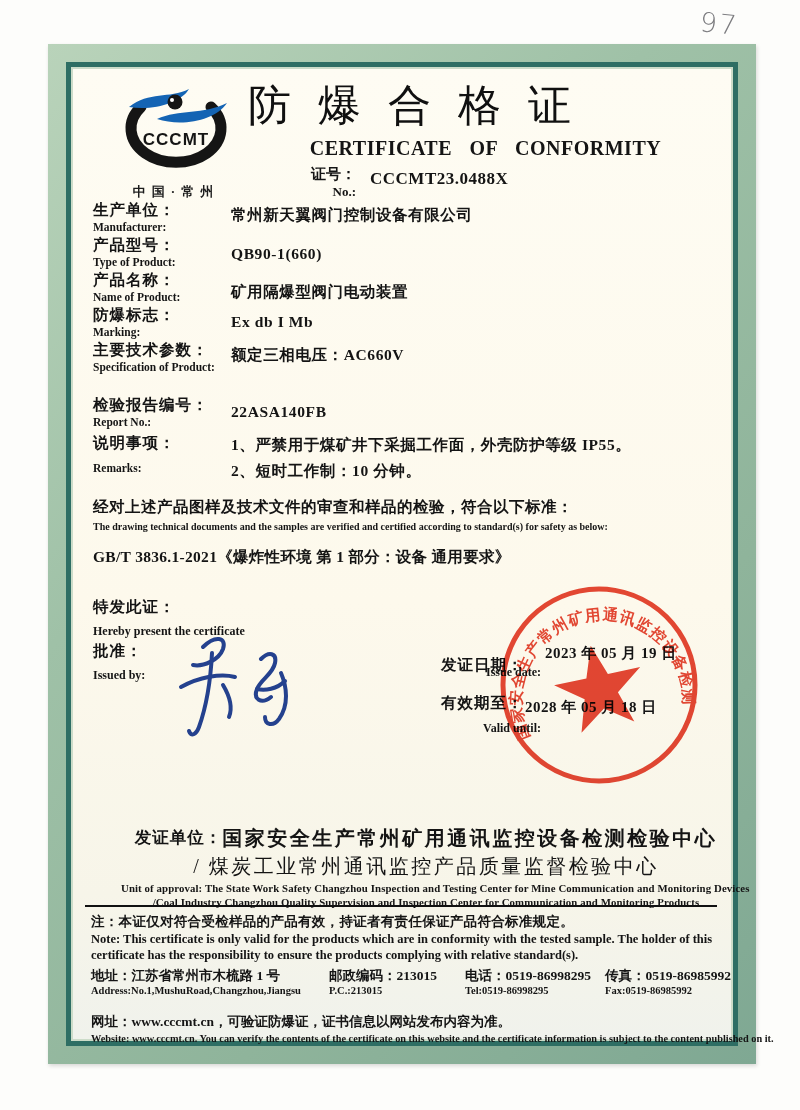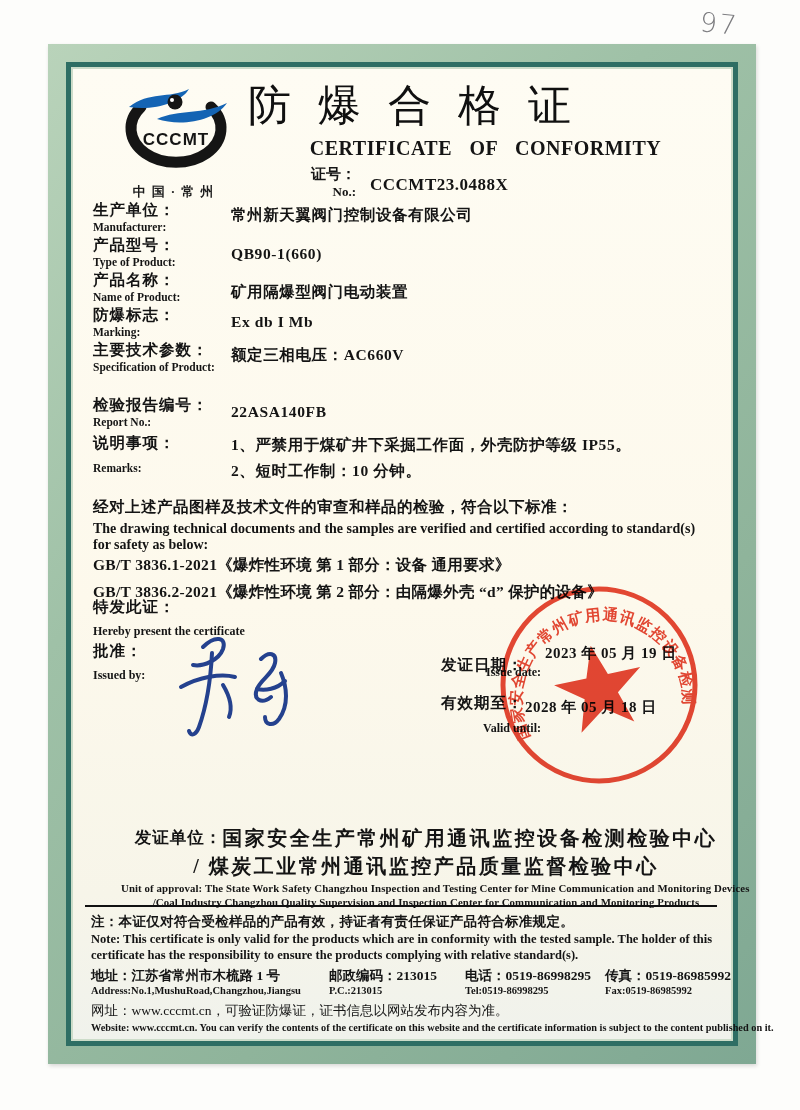--- a/index.html
+++ b/index.html
@@ -32,67 +32,67 @@
   .logo-wrap { position:absolute; left:28px; top:16px; width:150px; text-align:center; }
   .logo-sub { font-size:13px; font-weight:bold; letter-spacing:6px; color:#1c1c1c; margin-top:2px; }
   .title-cn {
     position:absolute; left:175px; top:8px; width:475px; 
     font-size:43px; letter-spacing:27px; color:#101010; white-space:nowrap;
   }
   .title-en {
     position:absolute; left:175px; top:68px; width:475px; text-align:center;
     font-size:20px; font-weight:bold; word-spacing:12px; letter-spacing:.5px;
   }
-  .certno { position:absolute; left:238px; top:96px; display:flex; align-items:center; }
+  .certno { position:absolute; left:238px; top:96px; display:flex; }
   .certno-labels { text-align:right; }
   .certno-cn { font-size:15px; font-weight:bold; }
   .certno-en { font-size:13px; font-weight:bold; }
   .certno-val { font-size:17px; font-weight:bold; margin-left:14px; letter-spacing:.5px; padding-top:4px; }
   
   .frow { position:absolute; left:0; width:100%; }
   .flabel { position:absolute; left:20px; }
   .flabel .cn { font-size:15.5px; font-weight:bold; letter-spacing:1px; white-space:nowrap; }
   .flabel .en { font-size:11.5px; font-weight:bold; white-space:nowrap; }
   .fvalue { position:absolute; left:158px; top:5px; font-size:15.5px; font-weight:bold; letter-spacing:.6px; white-space:nowrap; }
   .fvalue2 { position:absolute; left:158px; top:28px; font-size:15.5px; font-weight:bold; letter-spacing:.6px; white-space:nowrap; }
   
   .standards { position:absolute; left:20px; top:428px; width:620px; }
   .std-cn { font-size:15.5px; font-weight:bold; letter-spacing:.5px; margin-bottom:3px; }
-  .std-en { font-size:14px; font-weight:bold; margin-bottom:2px; }
+  .std-en { font-size:10px; font-weight:bold; margin-bottom:15px; }
   .std-item { font-size:15.5px; font-weight:bold; letter-spacing:.3px; margin-bottom:6px; }
   
   .present { position:absolute; left:20px; top:528px; }
   .present .cn { font-size:15.5px; font-weight:bold; letter-spacing:1px; }
   .present .en { font-size:12px; font-weight:bold; margin-top:6px;text-align:center; }
   .approve { position:absolute; left:20px; top:572px; }
   .signature { position:absolute; left:92px; top:560px; }
   .d-label-cn { position:absolute; font-size:15.5px; font-weight:bold; letter-spacing:1px; }
   .d-label-en { position:absolute; font-size:12px; font-weight:bold; text-align:right; width:100px; }
   .d-value { position:absolute; font-size:15px; font-weight:bold; letter-spacing:.5px; white-space:nowrap; }
   .stamp {
     position:absolute; left:424px; top:514px; width:204px; height:204px;
     transform:rotate(-12deg); mix-blend-mode:multiply; opacity:.93;
   }
   
   .approval { position:absolute; left:0; top:756px; width:100%; text-align:center;padding-left:48px; }
   .appr-row1 { white-space:nowrap; }
   .appr-label { font-size:16.5px; font-weight:bold; letter-spacing:1px; vertical-align:2px; }
   .appr-line1 { font-size:20px; font-weight:bold; letter-spacing:2.5px; }
-  .appr-line2 { font-size:20px; font-weight:bold; letter-spacing:2.5px; margin-top:1px; }
+  .appr-line2 { font-size:20px; font-weight:normal; letter-spacing:2.5px; margin-top:1px; }
   .appr-en { font-size:10.8px; font-weight:bold; margin-top:2px; letter-spacing:.1px; white-space:nowrap; }
   
   .rule { position:absolute; left:12px; top:836px; width:632px; border-top:2.5px solid #111; }
   .notes { position:absolute; left:18px; top:844px; width:624px; }
   .note-cn { font-size:13.5px; font-weight:bold; letter-spacing:.3px; line-height:17px; }
   .note-en { font-size:12.5px; font-weight:bold; line-height:15.5px; margin-top:2px; }
   .addr-row { display:flex; margin-top:4px; }
   .addr-col .cn { font-size:13.5px; font-weight:bold; white-space:nowrap; line-height:17px; }
   .addr-col .en { font-size:10.5px; font-weight:bold; white-space:nowrap; line-height:14px; }
   .c1 { width:238px; } .c2 { width:136px; } .c3 { width:140px; } .c4 { width:110px; }
-  .site-cn { font-size:13.5px; font-weight:normal; margin-top:4px; line-height:17px; }
+  .site-cn { font-size:13.5px; font-weight:bold; margin-top:15px; line-height:17px; }
   .site-en { font-size:10.3px; font-weight:bold; margin-top:2px; line-height:13px; white-space:nowrap; }
 </style>
 </head>
 <body>
 
 <div class="page-num">97</div>
 
 <div class="frame-outer">
  <div class="frame-mid">
   <div class="frame-thin">
@@ -169,21 +169,20 @@
         <div class="en" style="margin-top:8px;">Remarks:</div>
       </div>
       <div class="fvalue" style="top:2px;">1、严禁用于煤矿井下采掘工作面，外壳防护等级 IP55。</div>
       <div class="fvalue2">2、短时工作制：10 分钟。</div>
     </div>
 
     <div class="standards">
       <div class="std-cn">经对上述产品图样及技术文件的审查和样品的检验，符合以下标准：</div>
       <div class="std-en">The drawing technical documents and the samples are verified and certified according to standard(s) for safety as below:</div>
       <div class="std-item">GB/T 3836.1-2021《爆炸性环境 第 1 部分：设备 通用要求》</div>
-      <div class="std-item">GB/T 3836.2-2021《爆炸性环境 第 2 部分：由隔爆外壳 “d” 保护的设备》</div>
     </div>
 
     <div class="present">
       <div class="cn">特发此证：</div>
       <div class="en">Hereby present the certificate</div>
     </div>
     <div class="approve present">
       <div class="cn">批准：</div>
       <div class="en">Issued by:</div>
     </div>

